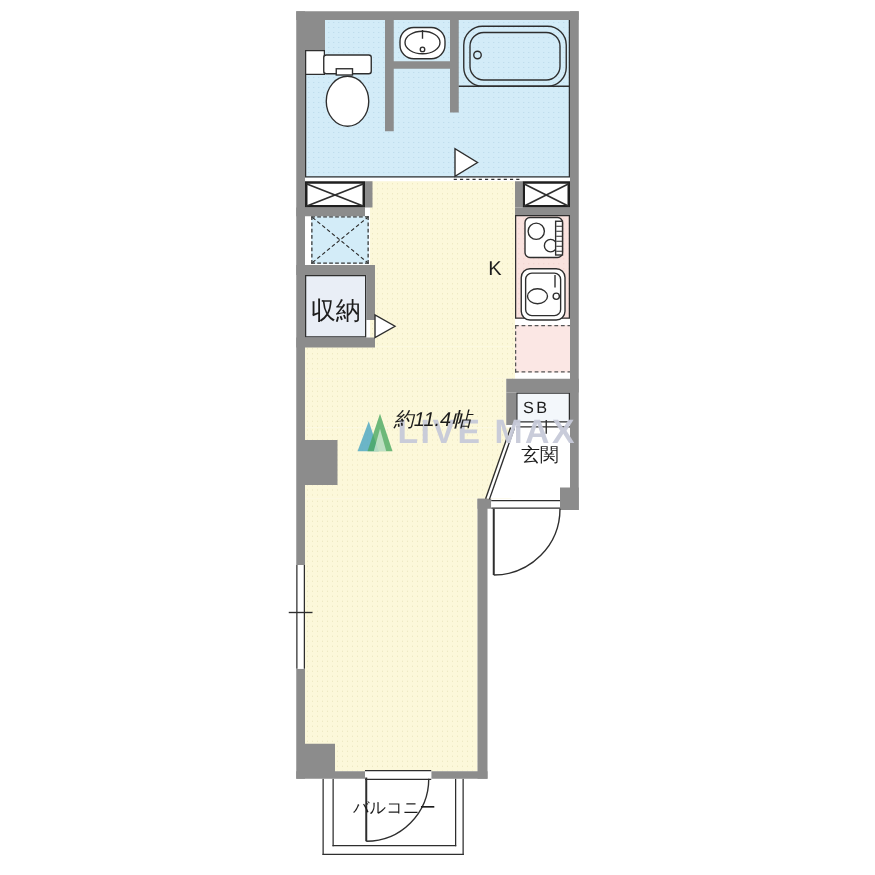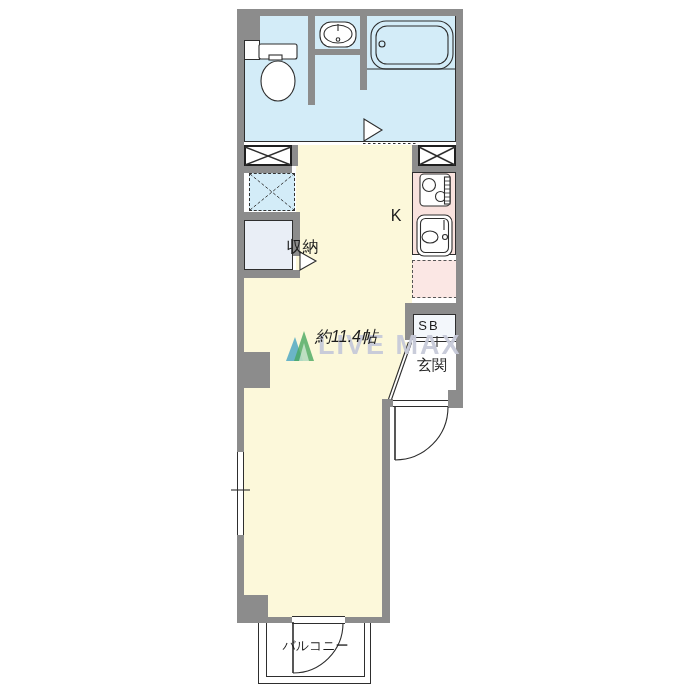--- a/index.html
+++ b/index.html
@@ -179,18 +179,18 @@
     <polygon points="2,32 11,8 19,32" fill="var(--logo-teal)" opacity="0.75"></polygon>
     <polygon points="10,32 20,2 30,32" fill="var(--logo-green)" opacity="0.8"></polygon>
     <polygon points="15,32 20,14 25,32" fill="#ffffff" opacity="0.55"></polygon>
   </svg>
   <div class="watermark" style="left:318px;top:330px;">LIVE MAX</div>
 
   <div class="lbl" style="left:296px;top:327px;width:100px;">
     <div class="room-size">約11.4帖</div>
   </div>
   <div class="lbl" style="left:385px;top:206px;width:22px;font-size:16px;">K</div>
-  <div class="lbl" style="left:244px;top:237px;width:49px;font-size:16px;padding-left:34px;">収納</div>
+  <div class="lbl" style="left:244px;top:237px;width:49px;font-size:20px;">収納</div>
   <div class="lbl" style="left:413px;top:318px;width:32px;font-size:13px;letter-spacing:2px;">SB</div>
   <div class="lbl" style="left:406px;top:356px;width:52px;font-size:15px;">玄関</div>
   <div class="lbl" style="left:266px;top:638px;width:99px;font-size:13px;">バルコニー</div>
 
 </div>
 
 </body></html>

